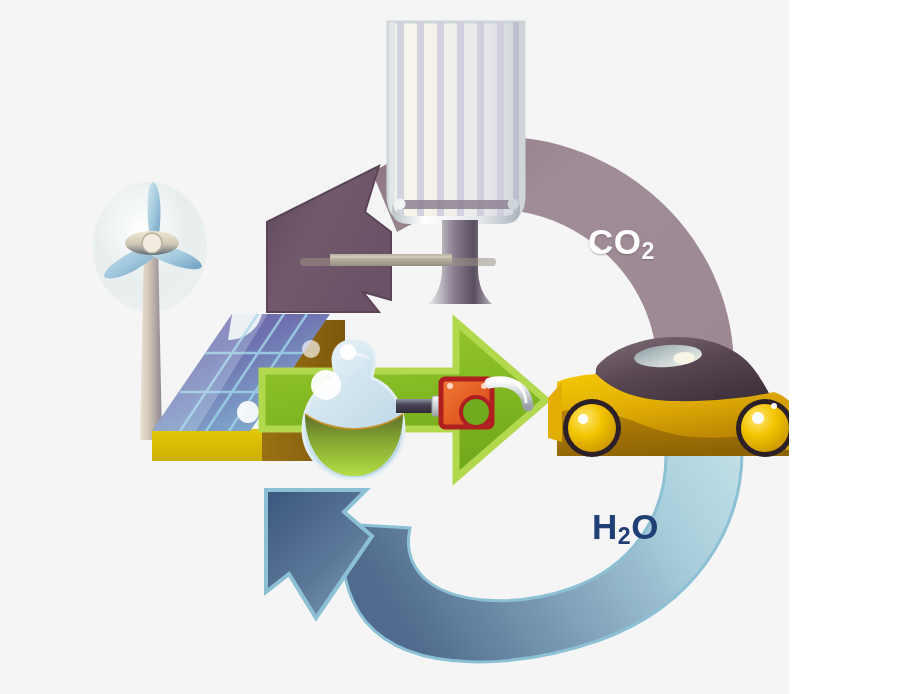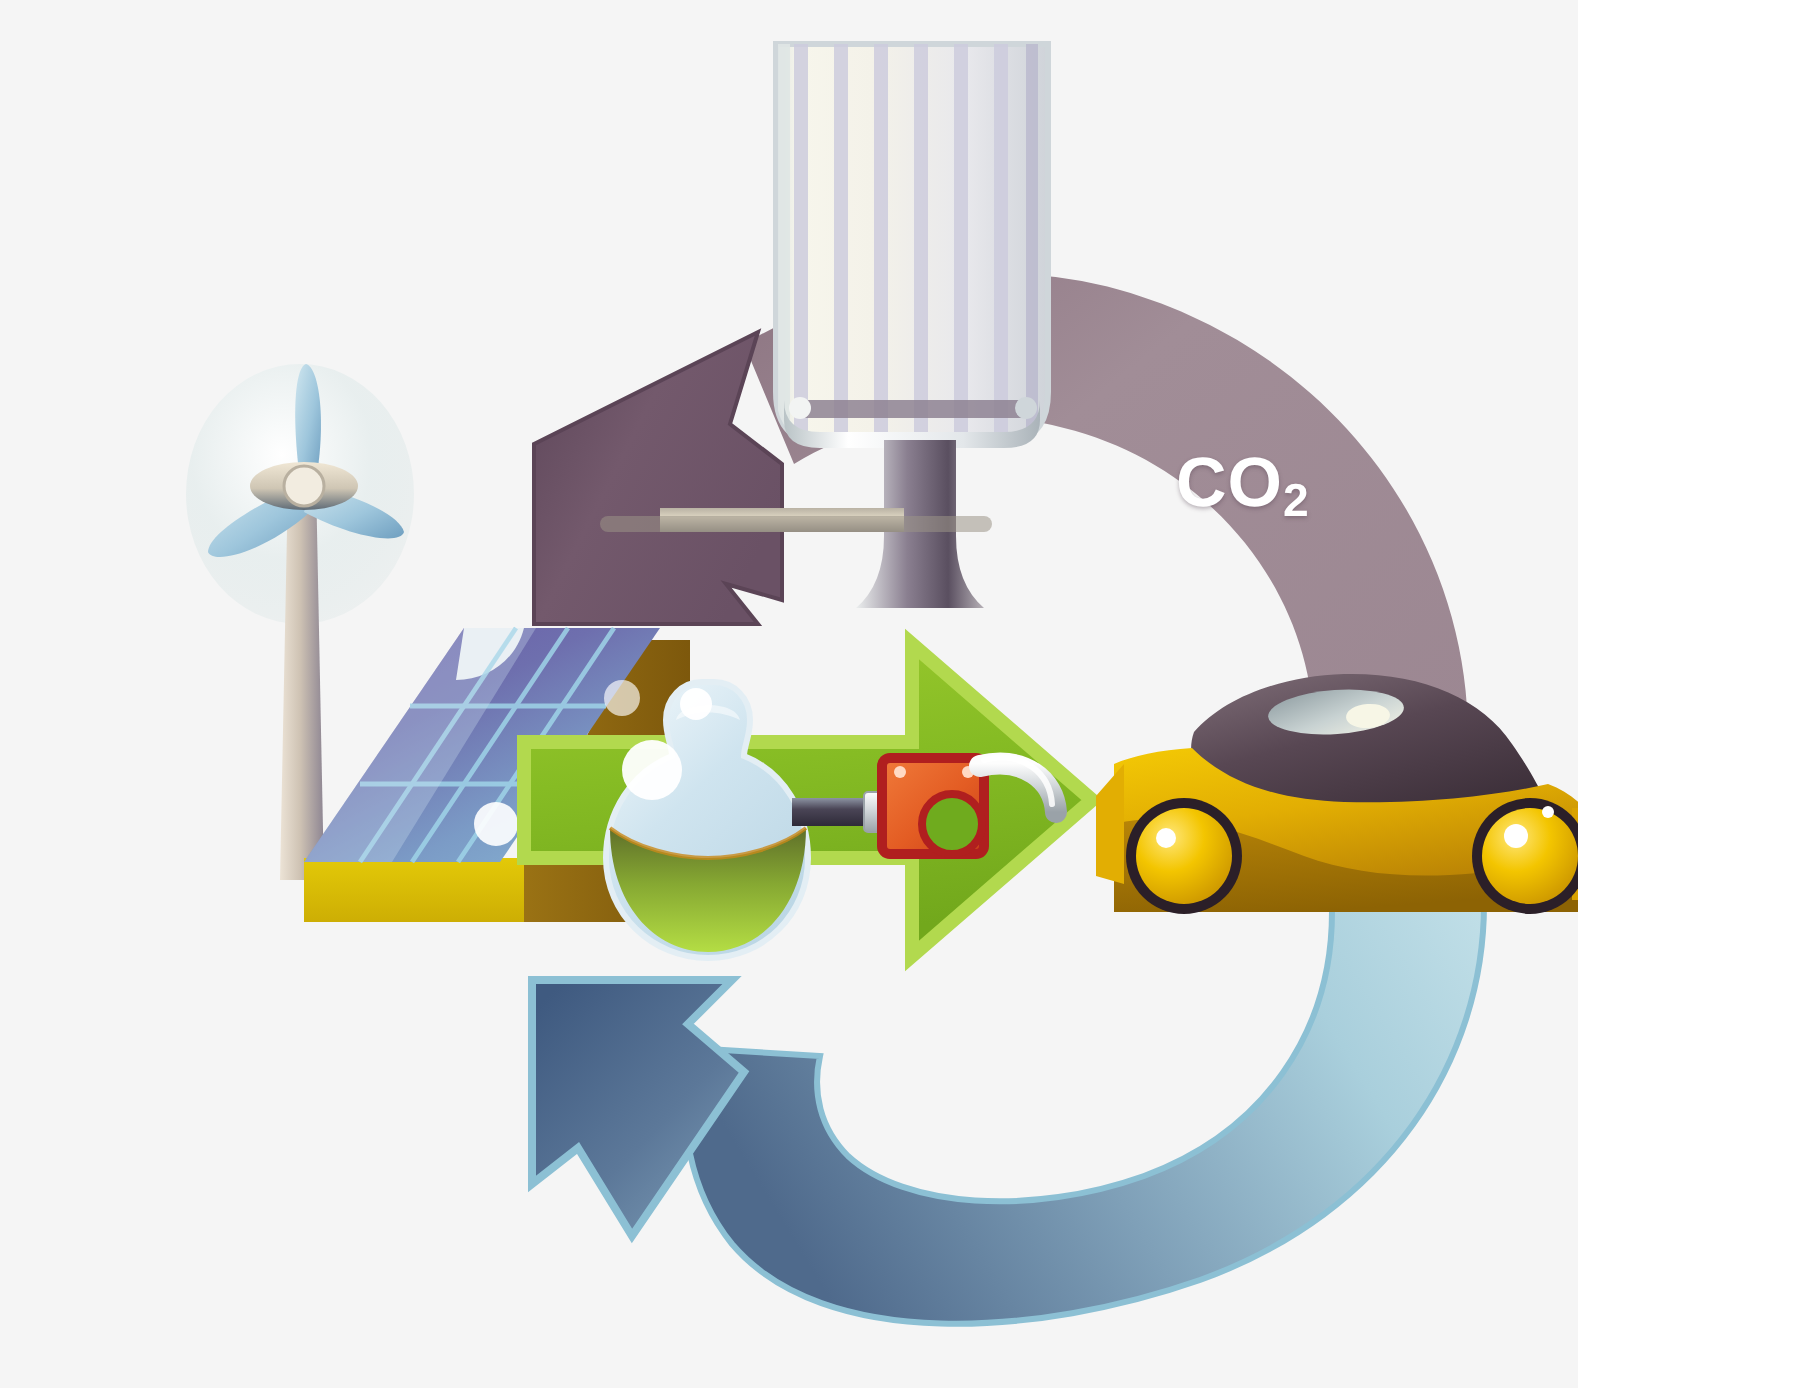--- a/index.html
+++ b/index.html
@@ -399,14 +399,15 @@
         <circle cx="765" cy="428" r="24" fill="url(#gWheel)"></circle>
         <circle cx="758" cy="418" r="6" fill="#ffffff"></circle>
       </g>
       <circle cx="774" cy="406" r="3" fill="#ffffff"></circle>
     </g>
 
   </svg>
 
   <div class="lbl" id="co2-label"><span>CO</span><sub>2</sub></div>
 
+  <div class="lbl" id="h2o-label"><span>H</span><sub>2</sub><span>O</span></div>
 
 </div>
 
 </body></html>

